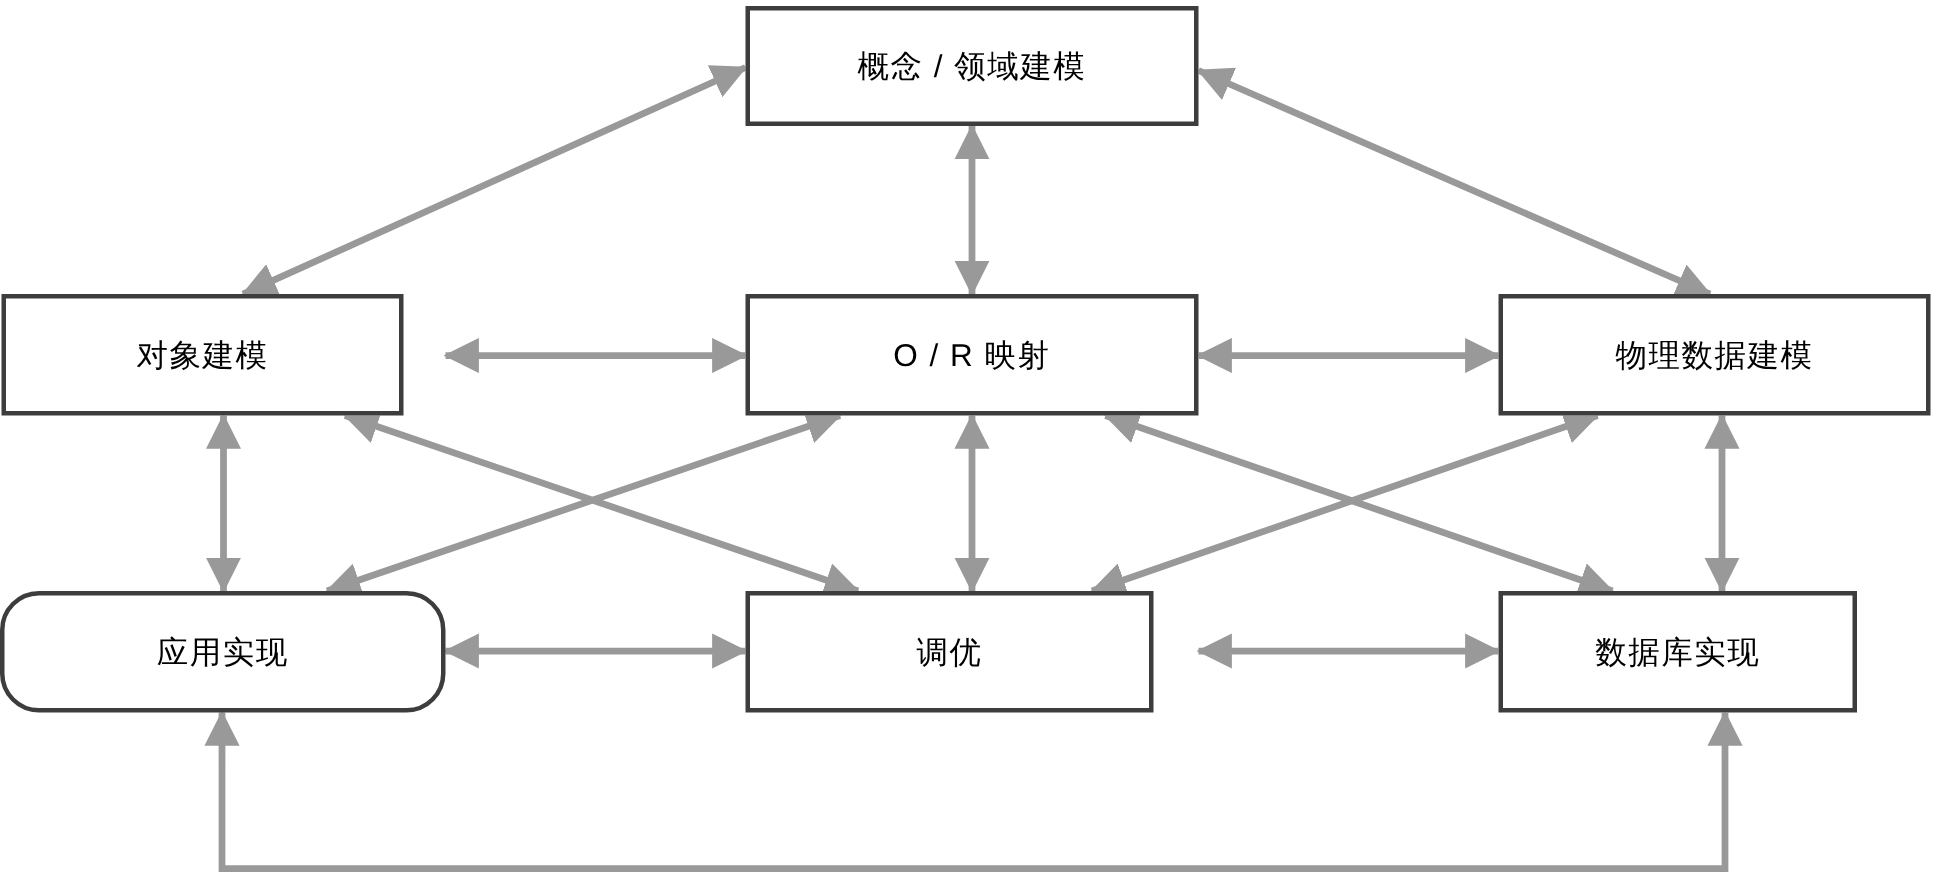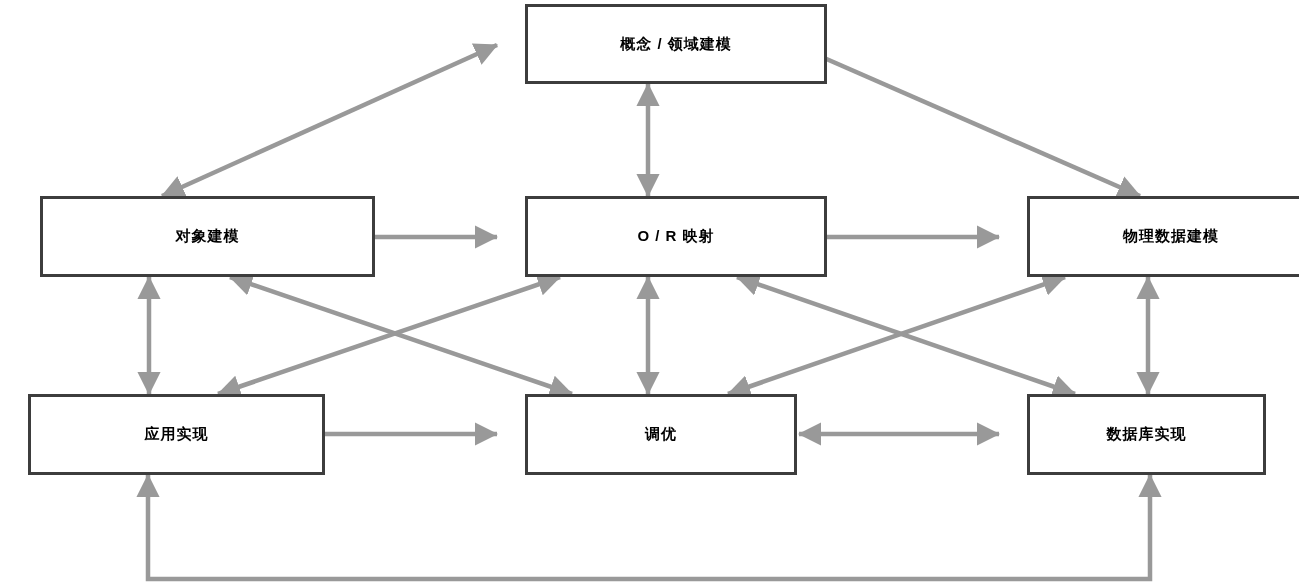--- a/index.html
+++ b/index.html
@@ -19,31 +19,30 @@
   }
   #connectors{
     position:absolute;left:0;top:0;width:1299px;height:583px;z-index:1;
   }
   .node{
     position:absolute;
     box-sizing:border-box;
     background:var(--box-fill);
     border:3px solid var(--box-border);
     display:flex;align-items:center;justify-content:center;
-    font-weight:bold;font-size:15px;letter-spacing:1px;
+    font-weight:normal;font-size:21px;letter-spacing:1px;
     color:var(--text);
     z-index:2;
     text-align:center;
-    margin-left:28px;
   }
   #n-concept {left:497px; top:4px;   width:302px; height:80px;}
-  #n-object  {left:12px;   top:196px; width:335px; height:81px;}
+  #n-object  {left:1px;   top:196px; width:268px; height:81px;}
   #n-orm     {left:497px; top:196px; width:302px; height:81px;}
   #n-physical{left:999px; top:196px; width:288px; height:81px;}
-  #n-app     {left:0px;   top:394px; width:297px; height:81px;}
+  #n-app     {left:0px;   top:394px; width:297px; height:81px;border-radius:26px;}
   #n-tuning  {left:497px; top:394px; width:272px; height:81px;}
   #n-db      {left:999px; top:394px; width:239px; height:81px;}
 </style>
 </head>
 <body>
 
 <div id="canvas">
 
   <svg id="connectors" viewBox="0 0 1299 583" xmlns="http://www.w3.org/2000/svg">
     <defs>

